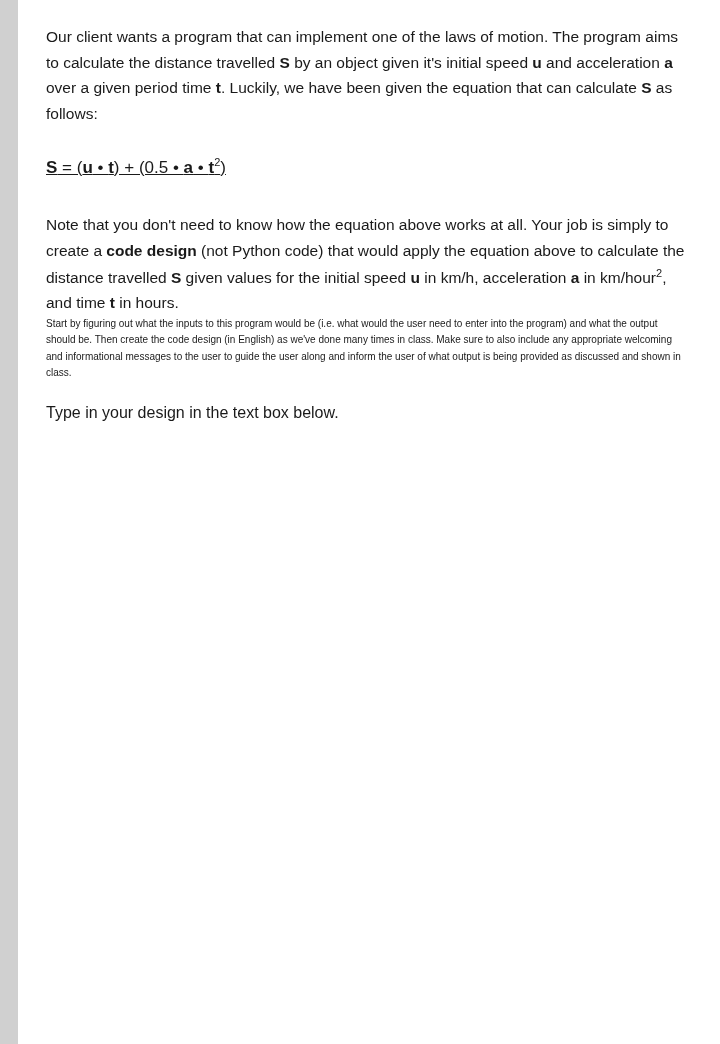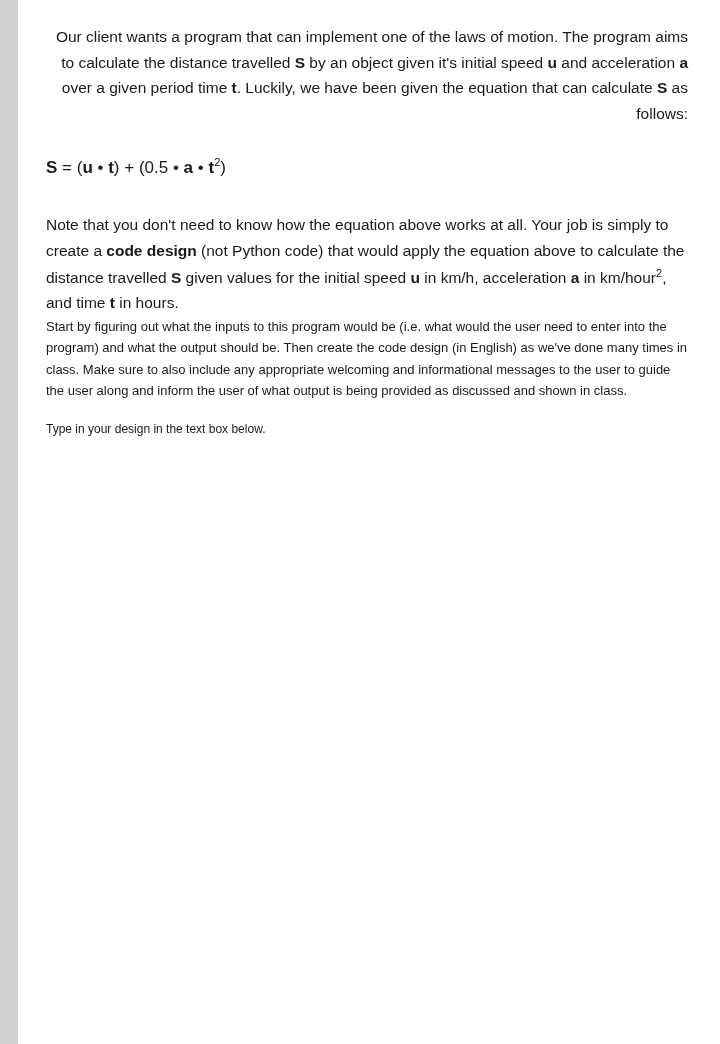--- a/index.html
+++ b/index.html
@@ -33,28 +33,28 @@
       flex: 1;
       padding: 24px 32px 32px 28px;
       line-height: 1.6;
     }
 
     .paragraph {
       margin-bottom: 20px;
       font-size: 15.5px;
       line-height: 1.65;
       color: #1a1a1a;
-      text-align: right;
     }
 
     .equation-block {
       margin: 28px 0 32px 0;
       font-size: 17px;
       font-weight: normal;
       line-height: 1.5;
+      text-decoration: underline;
     }
 
     .equation-block .eq-text {
       font-size: 17px;
     }
 
     .bold {
       font-weight: bold;
     }
 
@@ -64,27 +64,27 @@
     }
 
     .note-paragraph {
       font-size: 15.5px;
       line-height: 1.65;
       color: #1a1a1a;
     }
 
     .start-paragraph {
       margin-bottom: 18px;
-      font-size: 13px;
+      font-size: 10px;
       line-height: 1.65;
       color: #1a1a1a;
     }
 
     .type-paragraph {
-      font-size: 12px;
+      font-size: 16px;
       line-height: 1.65;
       color: #1a1a1a;
     }
   </style>
 </head>
 <body>
 
 <div class="page-container">
   <div class="left-border"></div>
   <div class="content-area">

